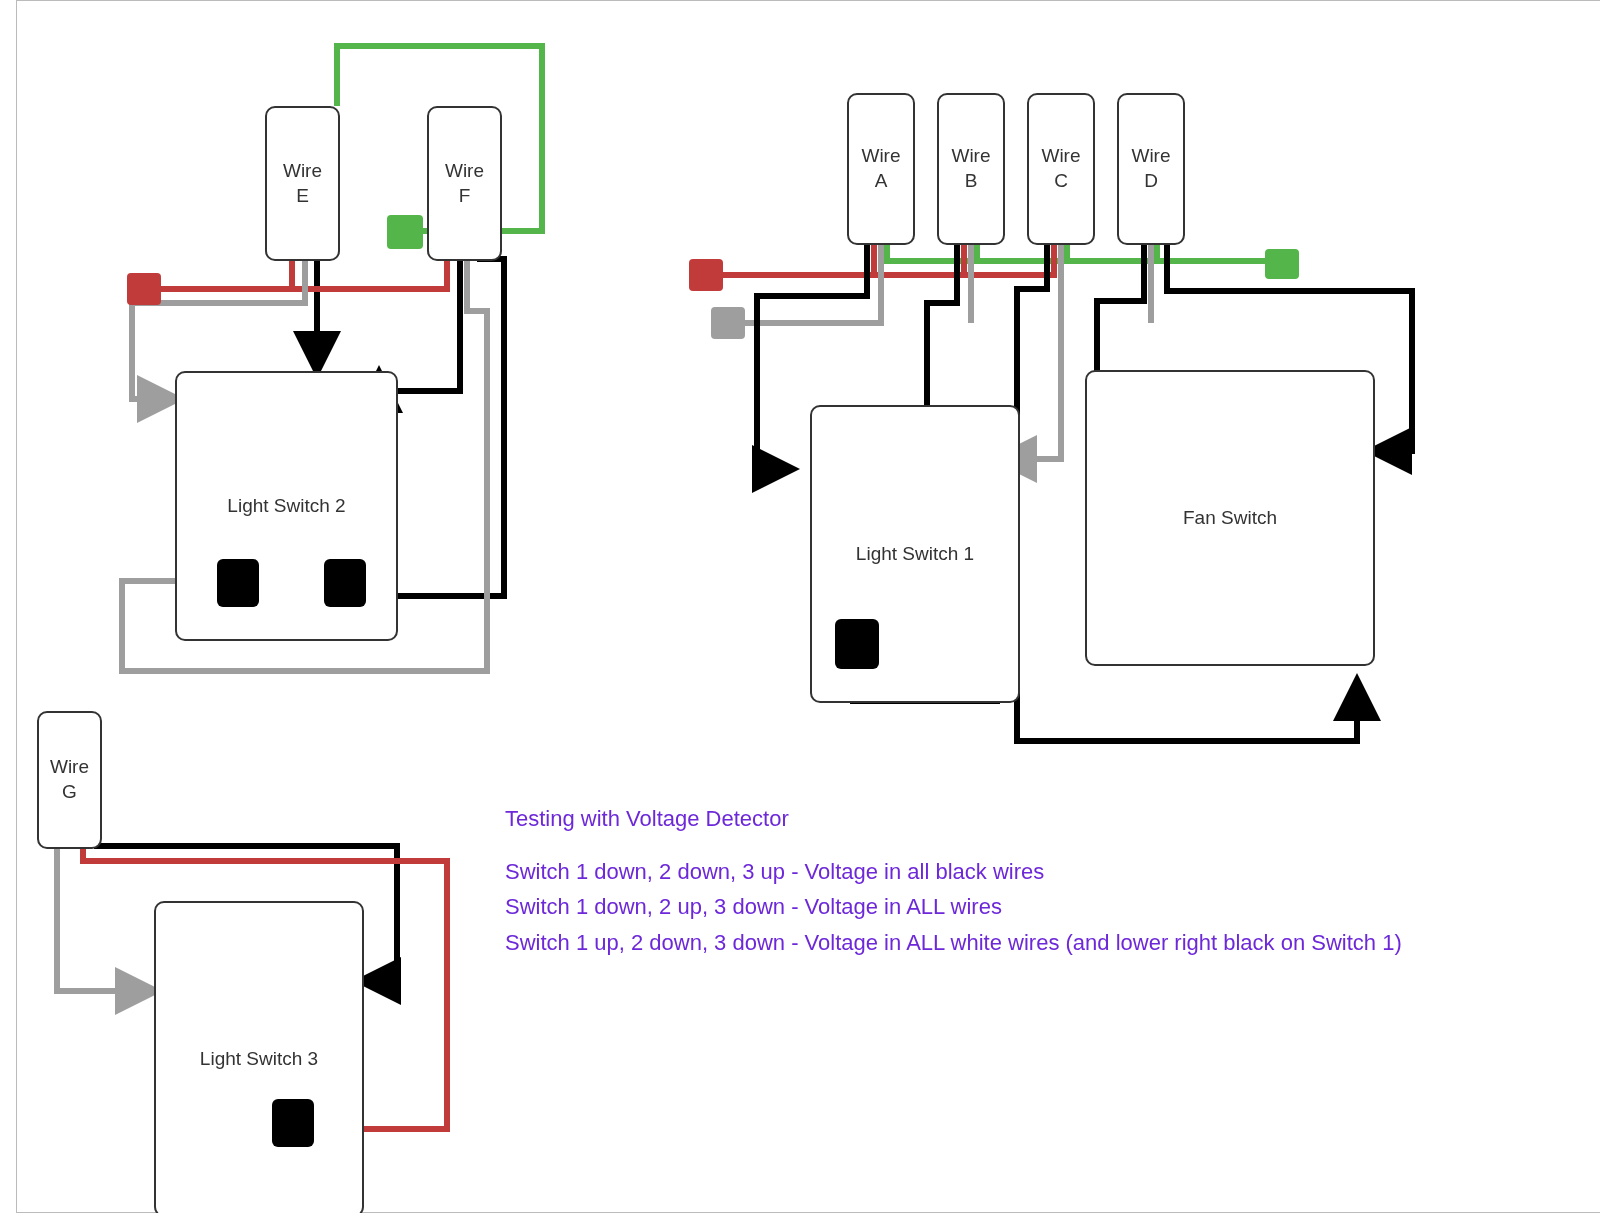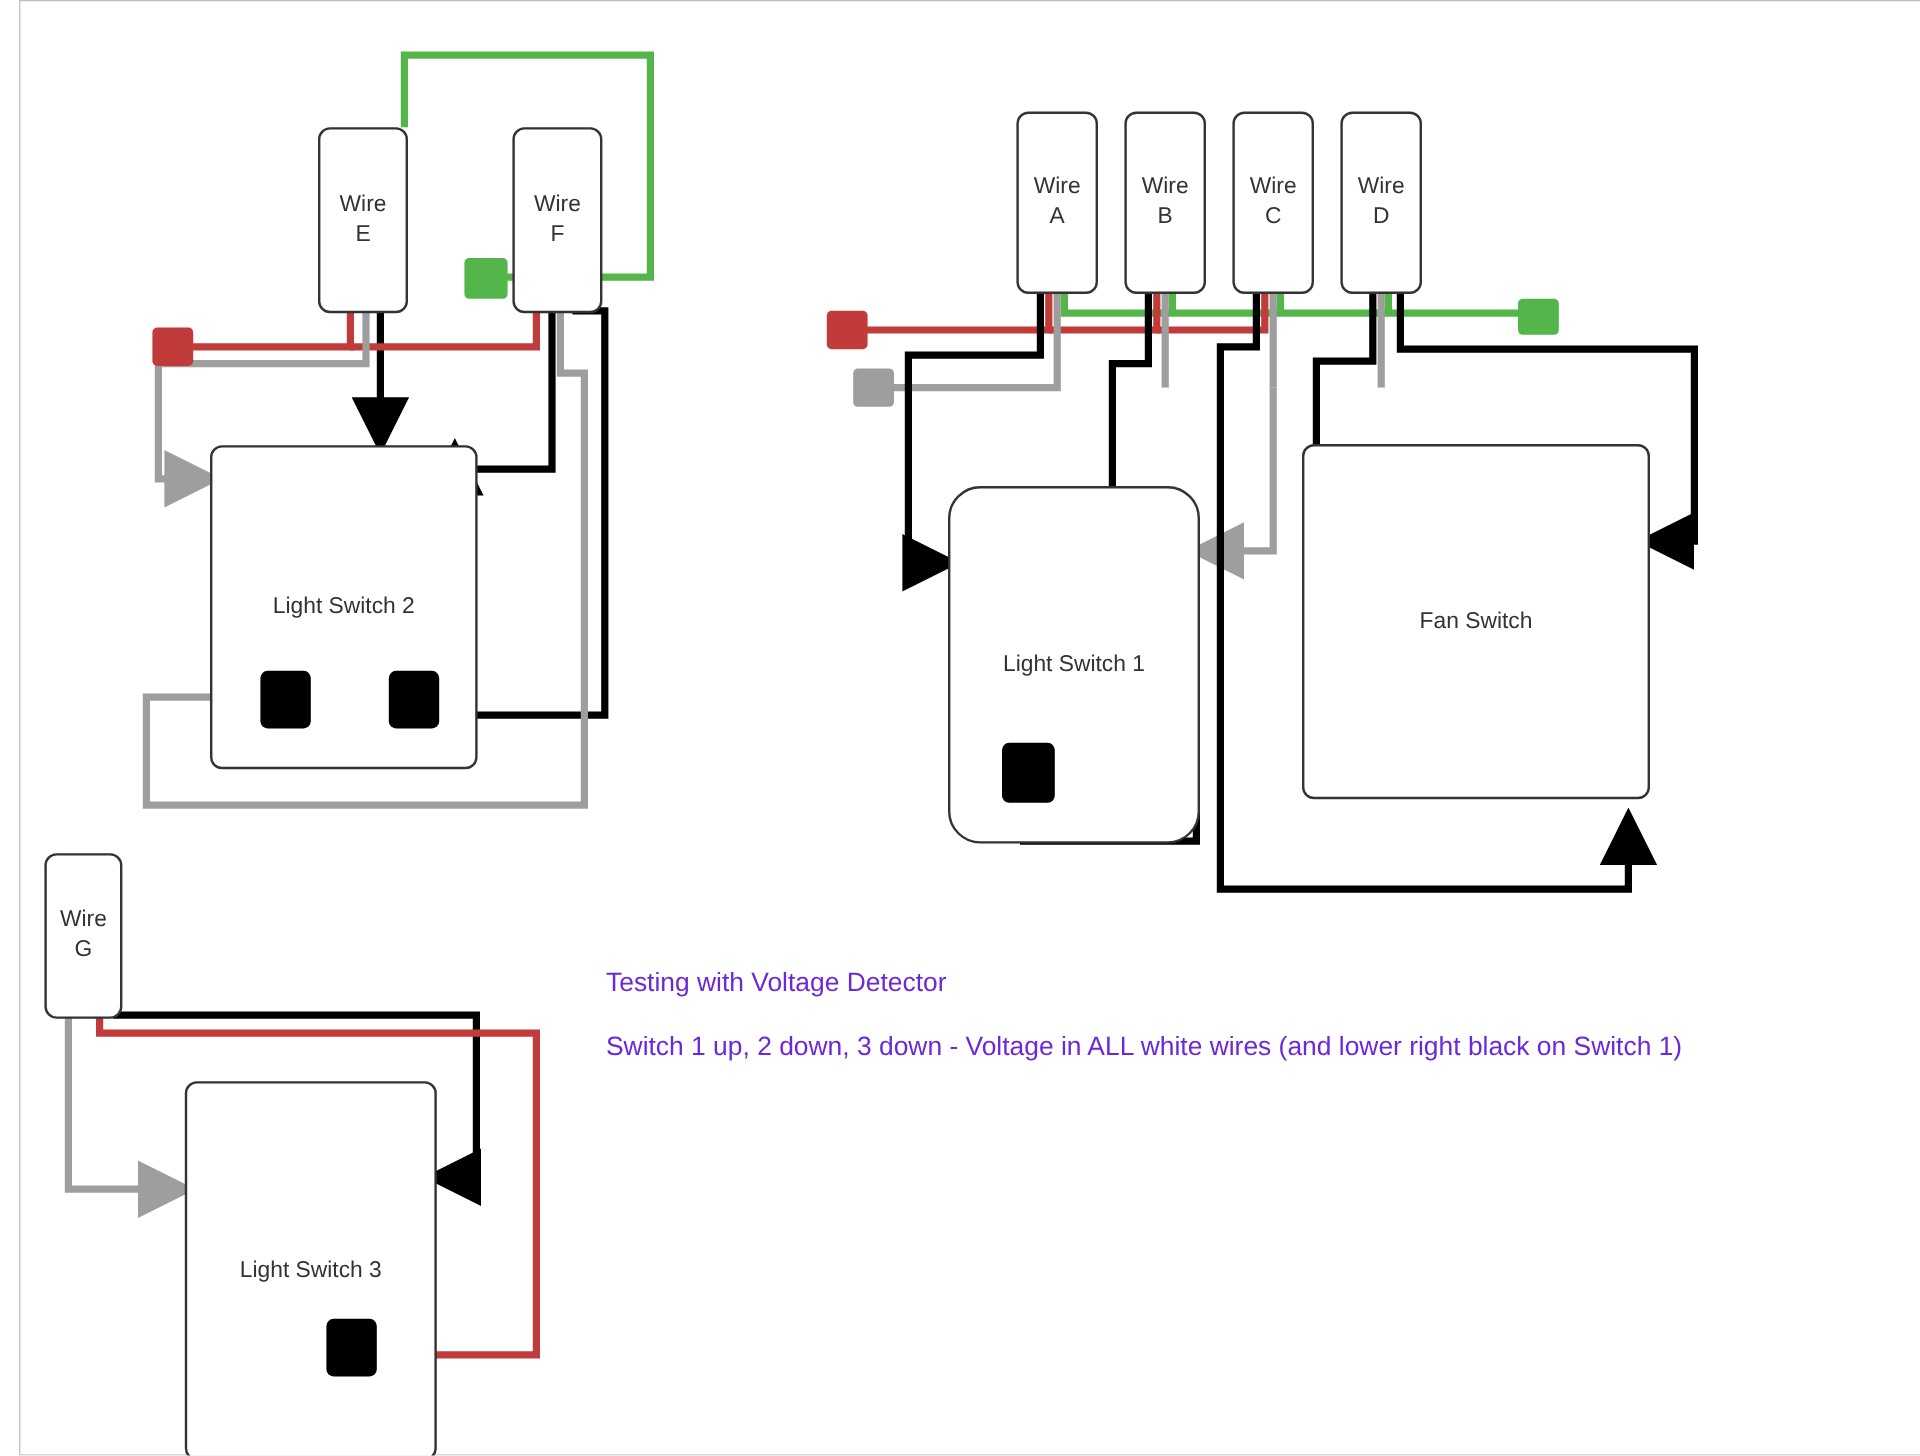--- a/index.html
+++ b/index.html
@@ -158,29 +158,31 @@
   <div class="box wire-box" style="left:1010px; top:92px; width:68px; height:152px; white-space:pre-line;">Wire
 C</div>
 
   <div class="box wire-box" style="left:1100px; top:92px; width:68px; height:152px; white-space:pre-line;">Wire
 D</div>
 
   <div class="nut red" style="left:672px; top:258px; width:34px; height:32px;"></div>
   <div class="nut gray" style="left:694px; top:306px; width:34px; height:32px;"></div>
   <div class="nut green" style="left:1248px; top:248px; width:34px; height:30px;"></div>
 
-  <div class="box" style="left:773px; top:404px; width:210px; height:298px;border-radius:27px;">Light Switch 1</div>
+  <div class="box" style="left:793px; top:404px; width:210px; height:298px;">Light Switch 1</div>
   <div class="terminal" style="left:818px; top:618px; width:44px; height:50px;"></div>
 
   <div class="box" style="left:1068px; top:369px; width:290px; height:296px;">Fan Switch</div>
 
   <div class="box wire-box" style="left:20px; top:710px; width:65px; height:138px; white-space:pre-line;">Wire
 G</div>
 
   <div class="box" style="left:137px; top:900px; width:210px; height:316px;">Light Switch 3</div>
   <div class="terminal" style="left:255px; top:1098px; width:42px; height:48px;"></div>
 
   <div class="notes" style="left:488px; top:800px; width:1050px;">
     <div class="title">Testing with Voltage Detector</div>
+    <div>Switch 1 down, 2 down, 3 up - Voltage in all black wires</div>
+    <div>Switch 1 down, 2 up, 3 down - Voltage in ALL wires</div>
     <div>Switch 1 up, 2 down, 3 down - Voltage in ALL white wires (and lower right black on Switch 1)</div>
   </div>
 
 </div>
 
 </body></html>

